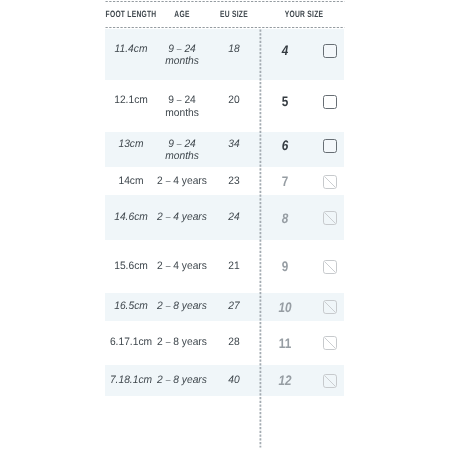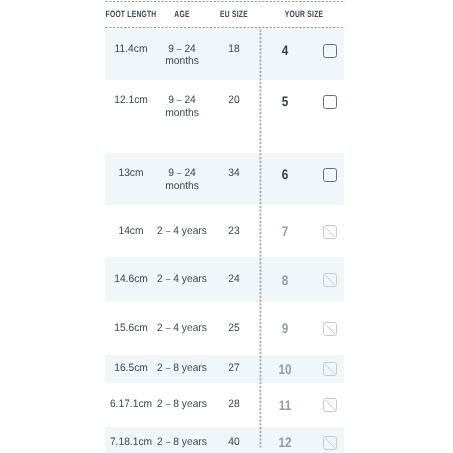--- a/index.html
+++ b/index.html
@@ -27,21 +27,21 @@
   }
   .head{position:absolute;left:0;top:0;width:239.5px;height:27px;}
   .head span{
     position:absolute;top:9px;
     font-size:9.2px;font-weight:700;color:#3f474d;letter-spacing:0.35px;
     text-align:center;display:block;white-space:nowrap;
     transform:translateX(-50%) scaleX(0.73);
   }
   .rows{position:absolute;left:0;top:29.3px;width:239.5px;}
   .row{position:relative;width:239.5px;box-sizing:border-box;}
-  .row.alt{background:#f0f6f9;}
+  .row.alt{background:#f0f6f9;font-style:italic;}
   
   .cell{
     position:absolute;font-size:10.8px;color:#3f474d;text-align:center;line-height:13px;
     transform:translate(-50%,-50%) scaleX(0.95);white-space:nowrap;
   }
   .sizenum{
     position:absolute;font-size:13.8px;font-weight:700;color:#343b41;text-align:center;
     transform:translate(-50%,-50%) scaleX(0.85);white-space:nowrap;
   }
   .sizenum.off{color:#969da3;}
@@ -84,31 +84,31 @@
       <div class="row " style="height: 52.3px;">
         <div class="cell" style="left:26.7px;top:calc(50% + -5.8px)">12.1cm</div>
         <div class="cell" style="left:77.5px;top:calc(50% + -5.8px)">9 <span class="endash">–</span> 24</div>
         <div class="cell" style="left:77.5px;top:calc(50% + 6.6px)">months</div>
         <div class="cell" style="left:129px;top:calc(50% + -5.8px)">20</div>
         <div class="sizenum" style="left:180.9px;top:calc(50% + -4.7px)">5</div>
         <div class="cbwrap" style="left:225.5px;top:calc(50% + -3.9px)">
           <div class="cb"></div>
         </div>
       </div>
-      <div class="row alt" style="height: 52px; margin-top: 21px;">
+      <div class="row alt" style="height: 35px;">
         <div class="cell" style="left:26.7px;top:calc(50% + -5.8px)">13cm</div>
         <div class="cell" style="left:77.5px;top:calc(50% + -5.8px)">9 <span class="endash">–</span> 24</div>
         <div class="cell" style="left:77.5px;top:calc(50% + 6.6px)">months</div>
         <div class="cell" style="left:129px;top:calc(50% + -5.8px)">34</div>
         <div class="sizenum" style="left:180.9px;top:calc(50% + -4.7px)">6</div>
         <div class="cbwrap" style="left:225.5px;top:calc(50% + -3.9px)">
           <div class="cb"></div>
         </div>
       </div>
-      <div class="row " style="height: 52px;">
+      <div class="row " style="height: 28px;">
         <div class="cell" style="left:26.7px;top:calc(50% + -0.3px)">14cm</div>
         <div class="cell" style="left:77.5px;top:calc(50% + -0.3px)">2 <span class="endash">–</span> 4 years</div>
         <div class="cell" style="left:129px;top:calc(50% + -0.3px)">23</div>
         <div class="sizenum off" style="left:180.9px;top:calc(50% + 0.2px)">7</div>
         <div class="cbwrap" style="left:225.5px;top:calc(50% + 0.6px)">
           <div class="cb off">
             <svg width="14" height="14" viewBox="0 0 14 14">
               <path d="M1.9 1.9 L12.3 12.3" stroke="#cbced1" stroke-width="1" fill="none"></path>
             </svg>
           </div>
@@ -123,21 +123,21 @@
           <div class="cb off">
             <svg width="14" height="14" viewBox="0 0 14 14">
               <path d="M1.9 1.9 L12.3 12.3" stroke="#cbced1" stroke-width="1" fill="none"></path>
             </svg>
           </div>
         </div>
       </div>
       <div class="row " style="height: 53px;">
         <div class="cell" style="left:26.7px;top:calc(50% + -0.3px)">15.6cm</div>
         <div class="cell" style="left:77.5px;top:calc(50% + -0.3px)">2 <span class="endash">–</span> 4 years</div>
-        <div class="cell" style="left:129px;top:calc(50% + -0.3px)">25</div>
+        <div class="cell" style="left:129px;top:calc(50% + -0.3px)">21</div>
         <div class="sizenum off" style="left:180.9px;top:calc(50% + 0.2px)">9</div>
         <div class="cbwrap" style="left:225.5px;top:calc(50% + 0.6px)">
           <div class="cb off">
             <svg width="14" height="14" viewBox="0 0 14 14">
               <path d="M1.9 1.9 L12.3 12.3" stroke="#cbced1" stroke-width="1" fill="none"></path>
             </svg>
           </div>
         </div>
       </div>
       <div class="row alt" style="height: 28px;">

